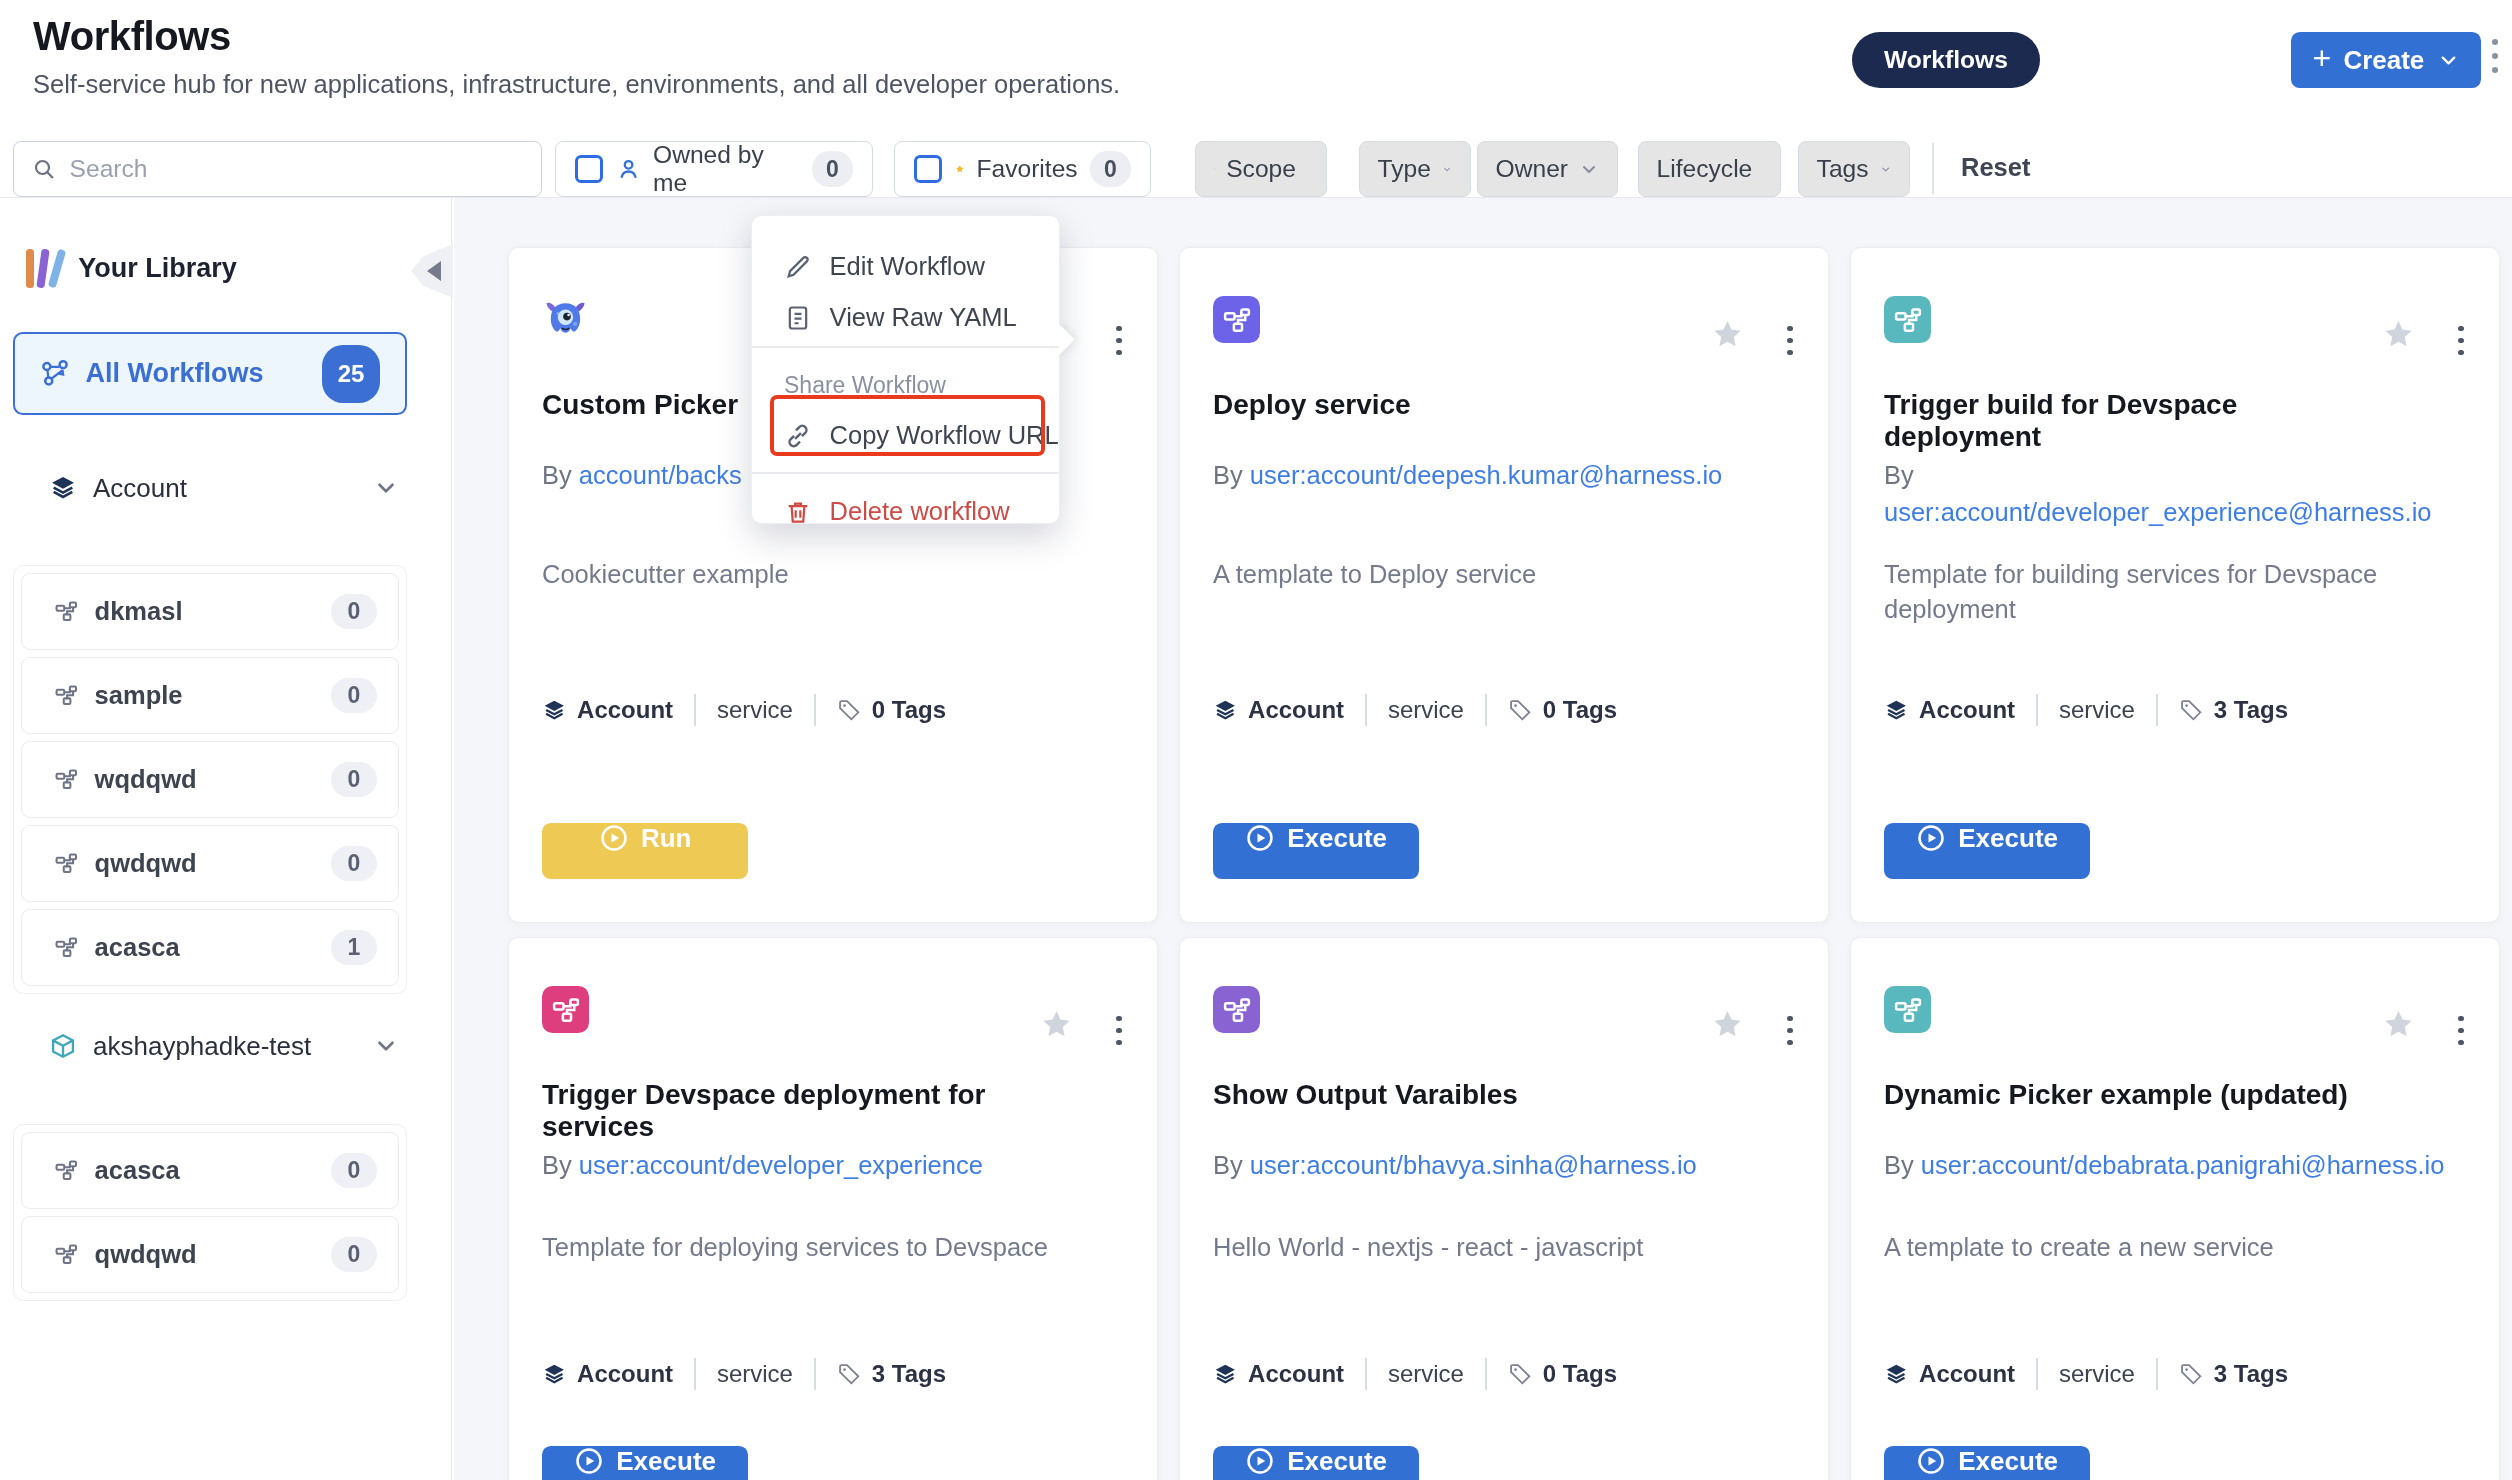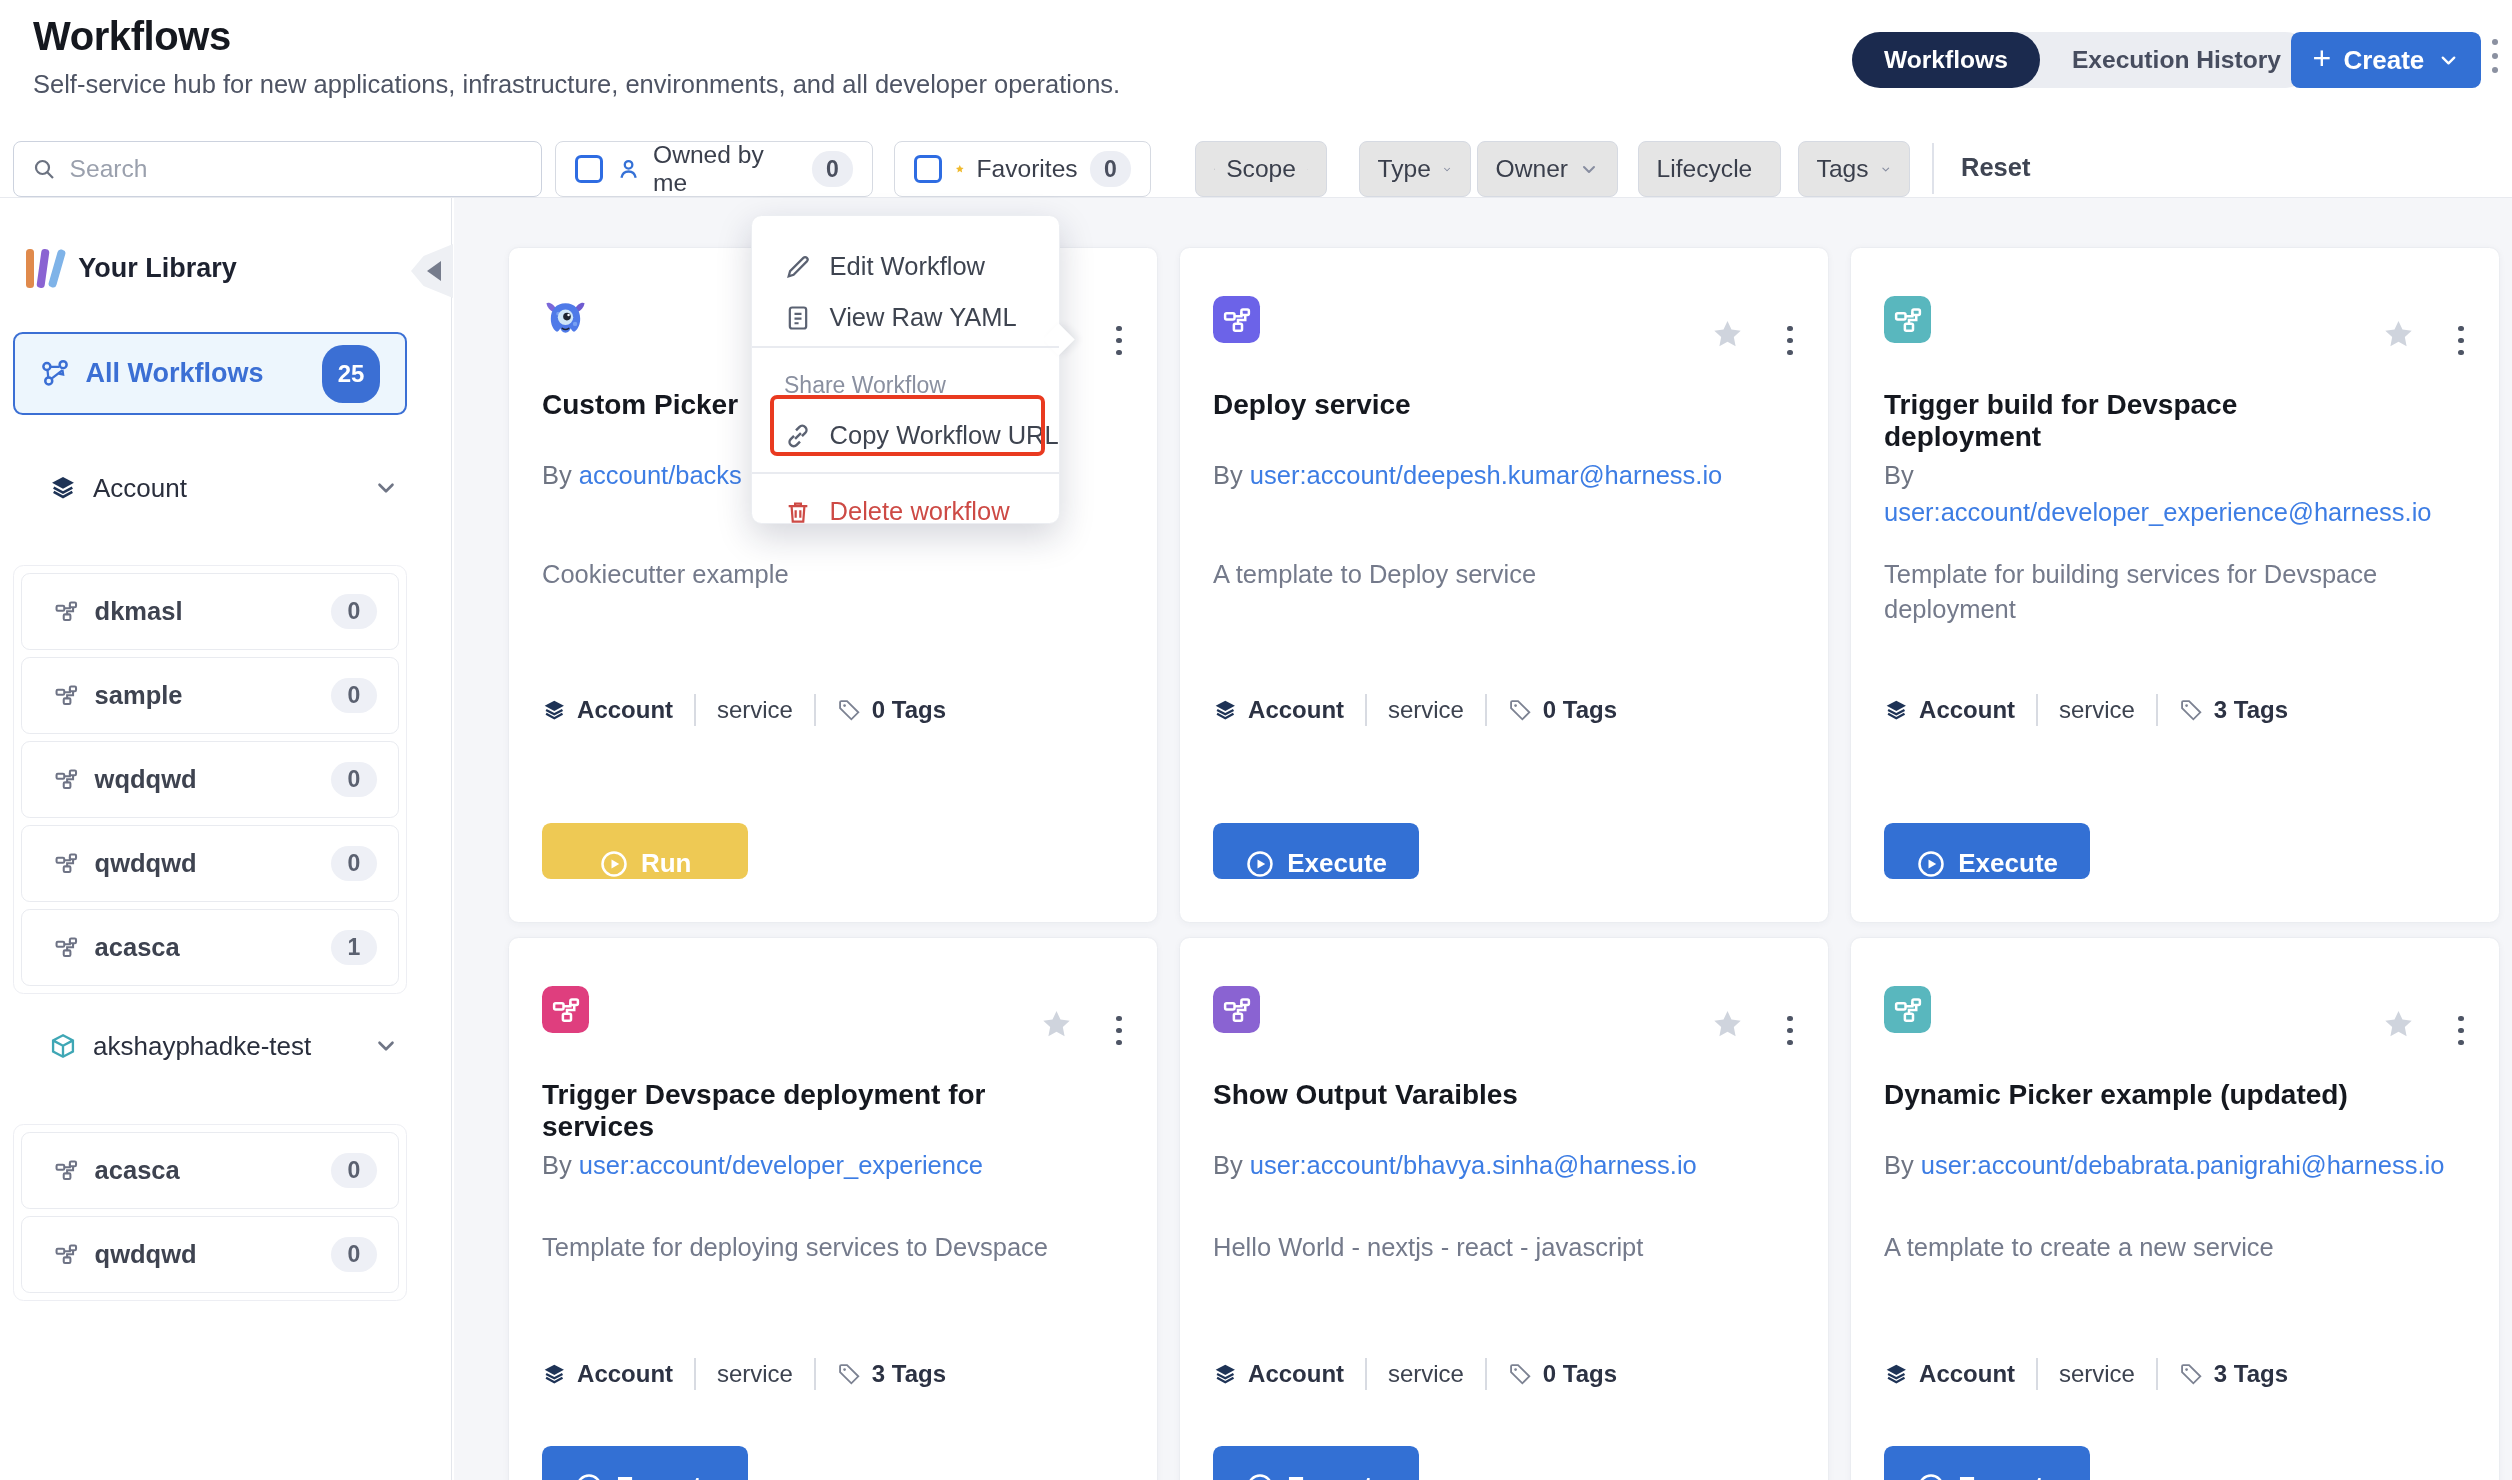--- a/index.html
+++ b/index.html
@@ -65,21 +65,21 @@
   .card h3 { position:absolute; left:33px; top:141px; right:105px; font-size:28px; font-weight:bold; color:#15181f; }
   .byline { position:absolute; left:33px; top:209px; width:580px; font-size:25.5px; line-height:37px; color:#6e7482; overflow-wrap:anywhere; }
   .byline a { color:#3d7de4; text-decoration:none; cursor:pointer; }
   .desc { position:absolute; left:33px; top:309px; width:575px; font-size:25.5px; line-height:35px; color:#747a8b; }
   .foot { position:absolute; left:33px; top:446px; display:flex; align-items:center; font-size:24px; color:#2c3243; white-space:nowrap; }
   .foot .sep { width:1.8px; height:32px; background:#d8dbe2; margin:0 21px; }
   .foot .grp { display:flex; align-items:center; gap:10.5px; }
   .foot .bold { font-weight:bold; }
   .foot .reg { font-weight:normal; color:#3c424f; }
   .foot svg { width:24.6px; height:24.6px; }
-  .action { position:absolute; left:33px; top:575px; width:206px; height:56px; border:none; border-radius:8.8px; background:#3370d4; color:#fff; font-size:26px; font-weight:bold; font-family:inherit; display:flex; align-items:flex-end; justify-content:center; gap:12.3px; cursor:pointer; }
+  .action { position:absolute; left:33px; top:575px; width:206px; height:56px; border:none; border-radius:8.8px; background:#3370d4; color:#fff; font-size:26px; font-weight:bold; font-family:inherit; display:flex; align-items:flex-start; justify-content:center; gap:12.3px; cursor:pointer; }
   .action.run { background:#eec954; }
   .action svg { width:30px; height:30px; }
   .card.row2 .desc { top:292px; }
   .card.row2 .foot { top:420px; }
   .card.row2 .action { top:508px; }
 
   
   .menu { position:absolute; left:751px; top:215px; width:309px; height:309px; background:#fff; border:0.9px solid #eceef2; border-radius:10.5px; box-shadow:0 12.3px 35px rgba(20,30,60,0.18); z-index:50; }
   .menu-tail { position:absolute; right:-11.4px; top:112px; width:23px; height:23px; background:#fff; transform:rotate(45deg); box-shadow:3.5px -3.5px 7px rgba(20,30,60,0.07); }
   .mitem { position:absolute; left:0; width:100%; height:46px; display:flex; align-items:flex-end; padding-left:32px; gap:17.6px; font-size:25.5px; color:#3e4450; cursor:pointer; }
@@ -171,21 +171,20 @@
   </defs>
 </svg>
 
 <div id="screen">
 
   <header class="hdr">
     <h1 class="page-title">Workflows</h1>
     <p class="page-sub">Self-service hub for new applications, infrastructure, environments, and all developer operations.</p>
     <div class="toggle">
       <span class="opt active">Workflows</span>
-      <span class="opt">Execution History</span>
     </div>
     <button class="create-btn">
       <span class="plus">+</span>
       <span>Create</span>
       <svg viewBox="0 0 24 24" width="23" height="23">
           <use href="#i-chev"></use>
         </svg>
     </button>
     <div class="hdr-kebab">
         <i></i>

